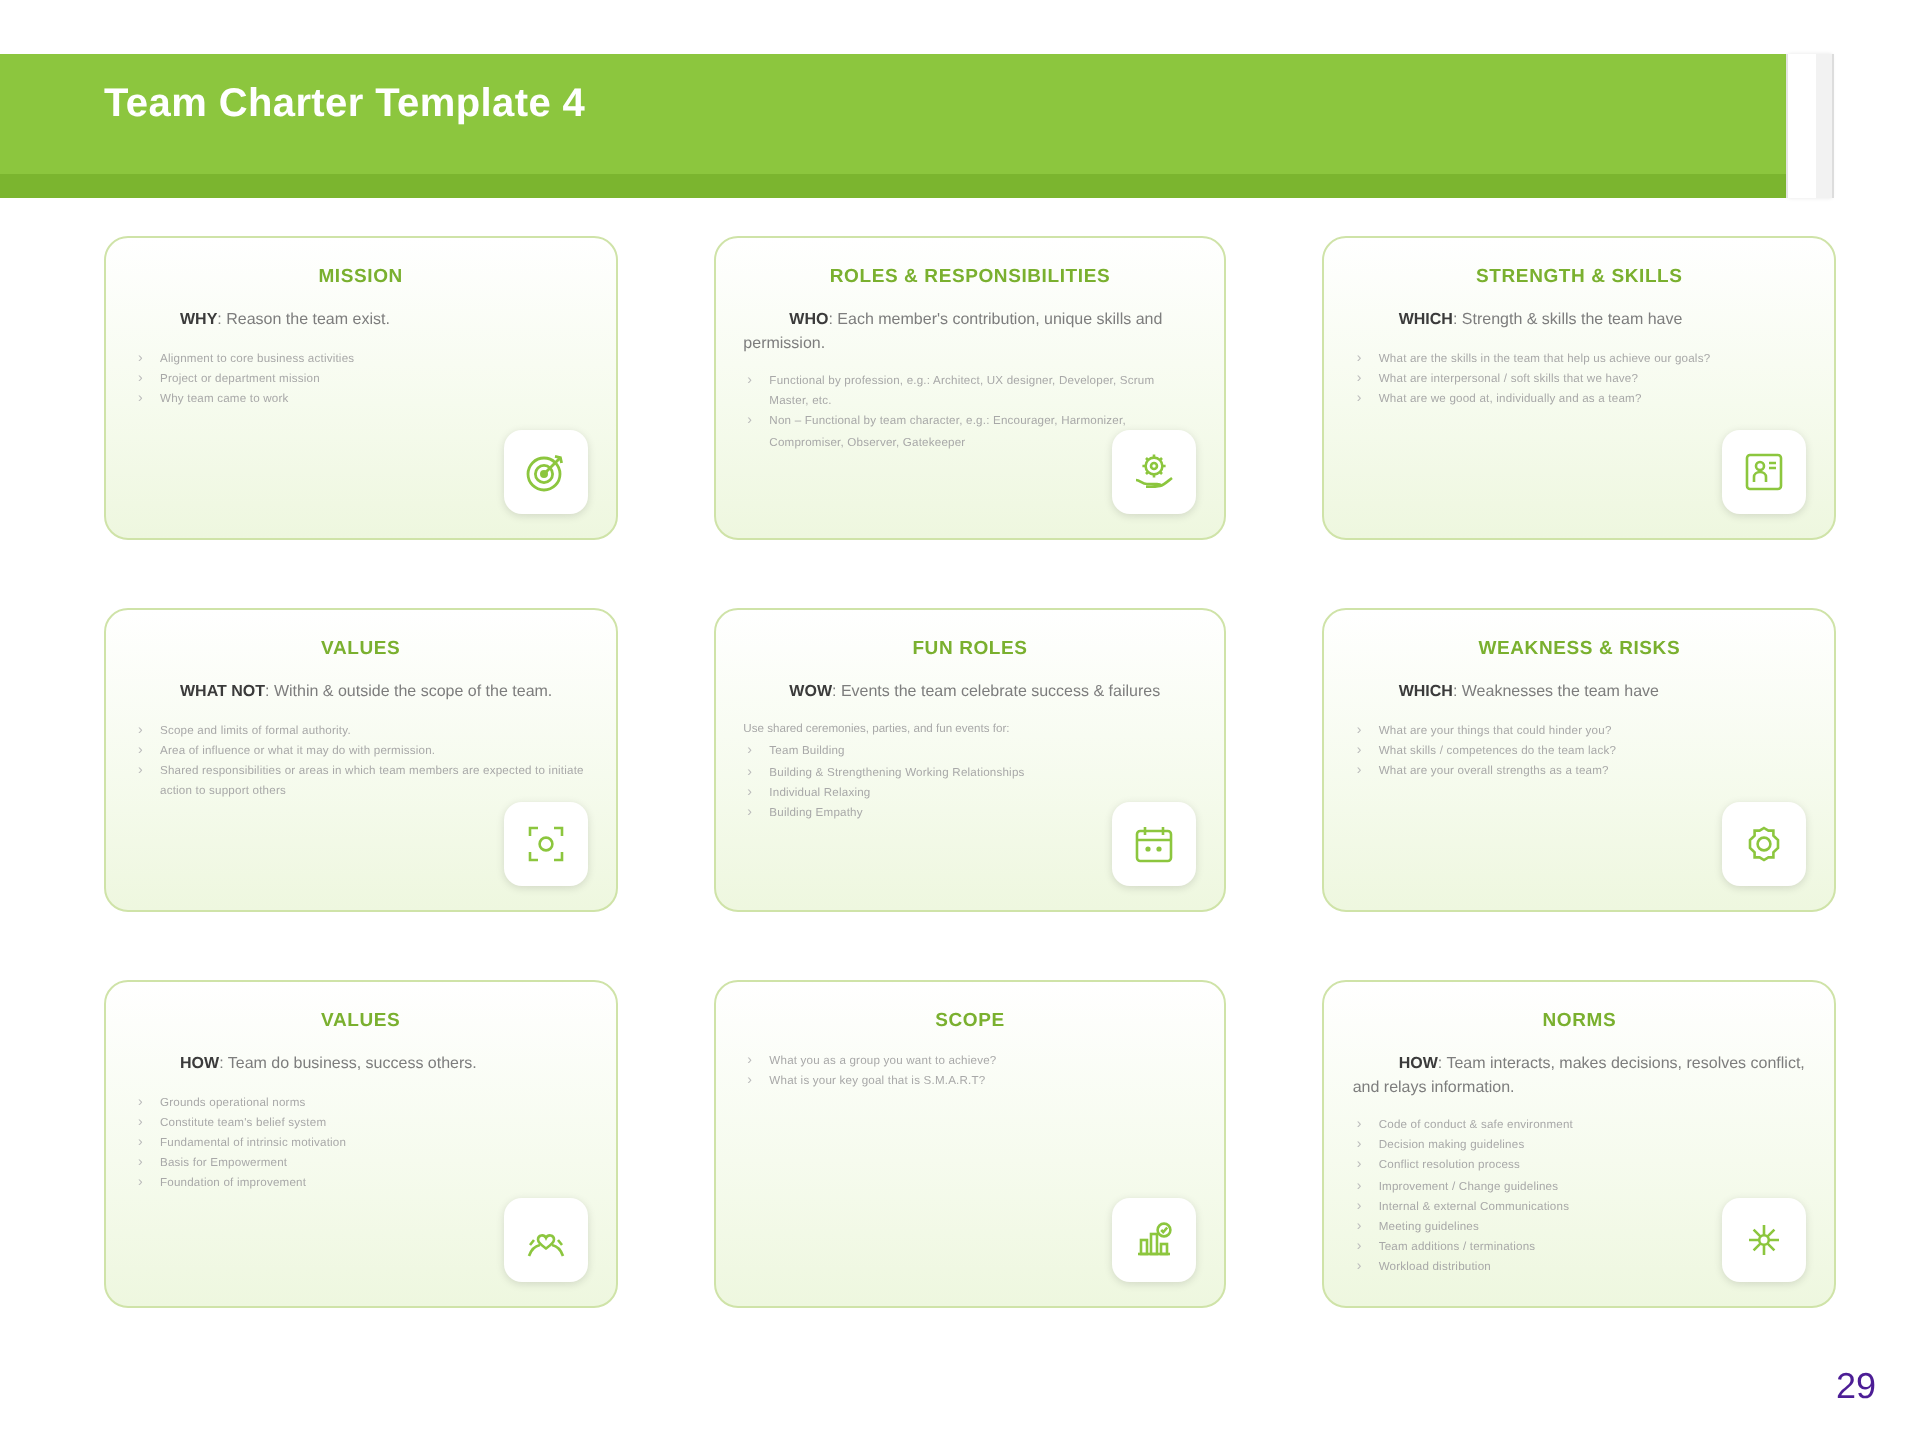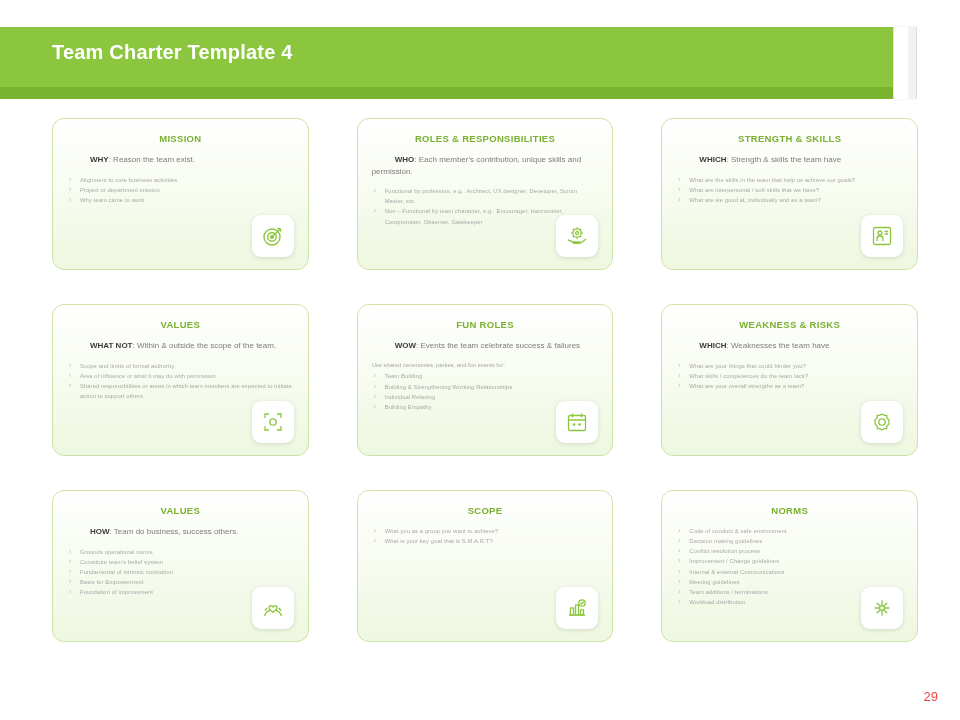--- a/index.html
+++ b/index.html
@@ -156,22 +156,22 @@
   }
   .icon-badge svg {
     display: block;
   }
 
   
   .page-number {
     position: absolute;
     right: 22px;
     bottom: 16px;
-    font-size: 13px;
-    color: #ef4444;
+    font-size: 18px;
+    color: #4c1d95;
   }
 </style>
 </head>
 <body>
 
 <div class="banner-wrap">
   <div class="banner"></div>
   <div class="banner-shadow"></div>
   <div class="banner-fold"></div>
   <div class="banner-fold-inner"></div>
@@ -329,20 +329,21 @@
           <rect x="10.5" y="9" width="3" height="10"></rect>
           <rect x="15.5" y="14" width="3" height="5"></rect>
           <circle cx="17" cy="7" r="3.2"></circle>
           <path d="M15.6 7 l1 1 2-2.2"></path>
         </svg>
       </div>
     </div>
 
     <div class="card">
       <div class="card-title">NORMS</div>
+      <div class="card-lead"><b>HOW</b><span>: Team interacts, makes decisions, resolves conflict, and relays information.</span></div>
       <ul class="bullets">
         <li>Code of conduct &amp; safe environment</li>
         <li>Decision making guidelines</li>
         <li>Conflict resolution process</li>
         <li>Improvement / Change guidelines</li>
         <li>Internal &amp; external Communications</li>
         <li>Meeting guidelines</li>
         <li>Team additions / terminations</li>
         <li>Workload distribution</li>
       </ul>

